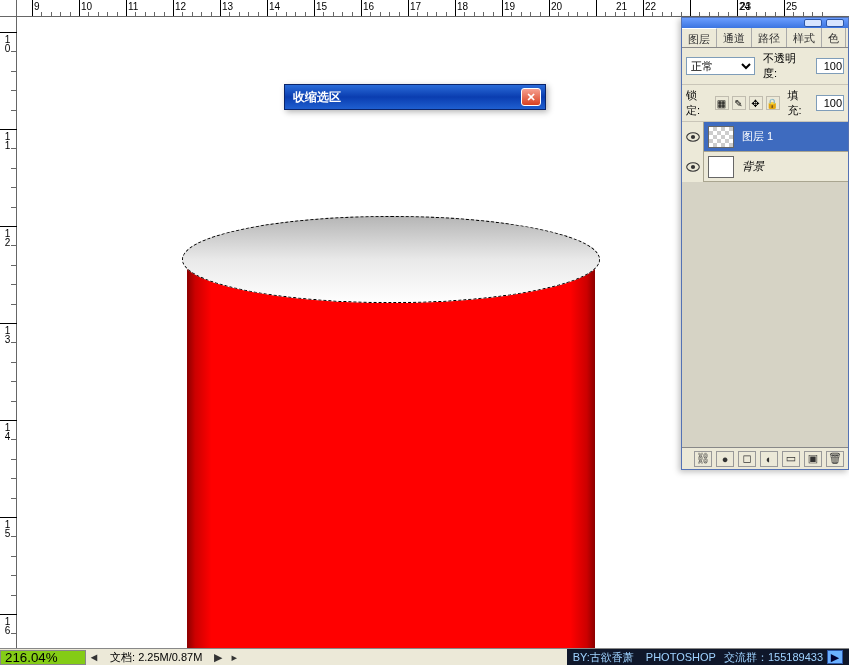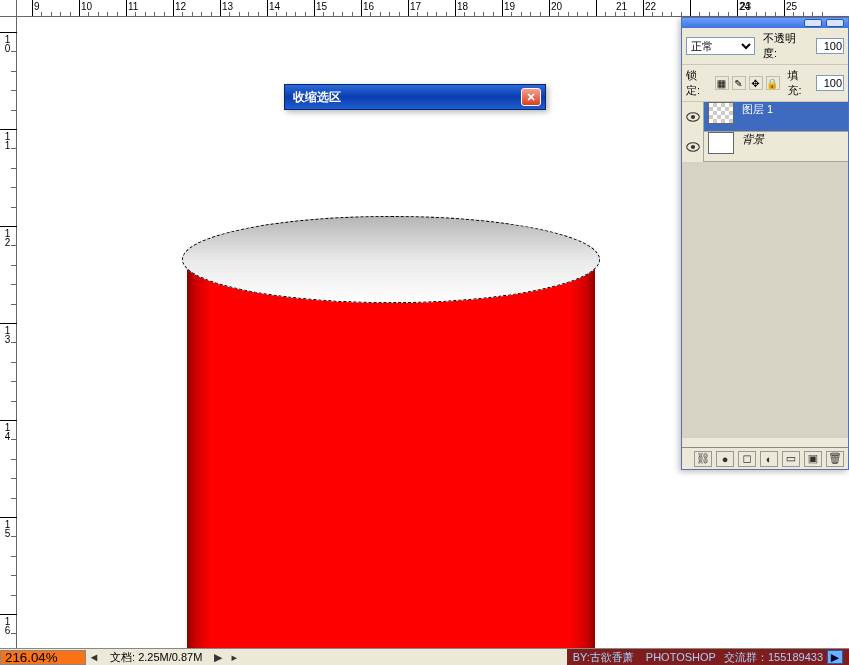--- a/index.html
+++ b/index.html
@@ -164,21 +164,21 @@
 }
 .panel .lock-icons { display:flex; gap:3px; align-items:center;}
 .panel .lock-icons .ic { width:14px; height:14px; display:flex;align-items:center;justify-content:center;
   border:1px solid #c0bcaf; background:#ece9d8; font-size:10px;}
 .layers {
   background:#d6d3c5;
   height: 336px;
   overflow:hidden;
 }
 .layer {
-  display:flex; align-items:flex-start;
+  display:flex; align-items:center;
   height:30px; background:#ece9d8;
   border-bottom:1px solid #a9a590;
 }
 .layer.selected { background:#3e6bbf; color:#fff;}
 .layer .eye {
   width:22px; height:30px; border-right:1px solid #a9a590;
   display:flex;align-items:center;justify-content:center;
   background:#ece9d8; color:#333;
 }
 .layer.selected .eye { background:#ece9d8; color:#333;}
@@ -213,28 +213,28 @@
 
 
 .status {
   position:absolute; left:0; bottom:0; right:0;
   height:17px; background:#ece9d8;
   border-top:1px solid #888;
   display:flex; align-items:center;
   font-size:11px; color:#000;
 }
 .status .zoom {
-  width:86px; height:15px; background:#f97316; border:1px solid #888;
+  width:86px; height:15px; background:#84cc16; border:1px solid #888;
   padding:0 4px;
 }
 .status .arrow { width:16px; text-align:center; color:#333; cursor:default;}
 .status .docinfo { padding:0 8px; flex:0 0 auto; }
 .status .spacer { flex:1; }
 .status .credits {
-  background:#7f1d1d; color:#9fd3ff;
+  background:#0f172a; color:#9fd3ff;
   height:17px; display:flex; align-items:center;
   padding:0 6px; font-size:11px;
 }
 .status .credits .go {
   width:16px;height:14px;margin-left:4px;
   background:#6ab0ff;border:1px solid #2c56a8;
   display:flex;align-items:center;justify-content:center;color:#003;
 }
 .eye-svg{width:14px;height:10px;}
 </style>
@@ -404,20 +404,27 @@
     <span>收缩选区</span>
     <div class="close-btn">✕</div>
   </div>
 </div>
 
 <div class="panel">
   <div class="win-title">
     <div class="wbtn"></div>
     <div class="wbtn"></div>
   </div>
+  <div class="tabs">
+    <div class="tab sel">图层</div>
+    <div class="tab">通道</div>
+    <div class="tab">路径</div>
+    <div class="tab">样式</div>
+    <div class="tab">色</div>
+  </div>
   <div class="row">
     <select style="width:72px;">
       <option>正常</option>
     </select>
     <span>不透明度:</span>
     <input class="opacity-field" value="100" style="">
   </div>
   <div class="row">
     <span>锁定:</span>
     <div class="lock-icons">

